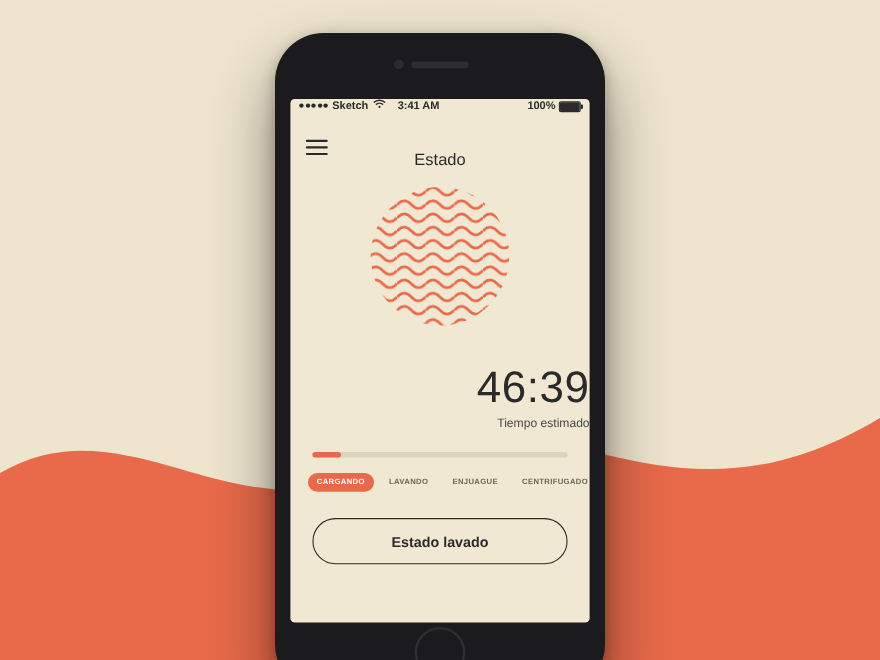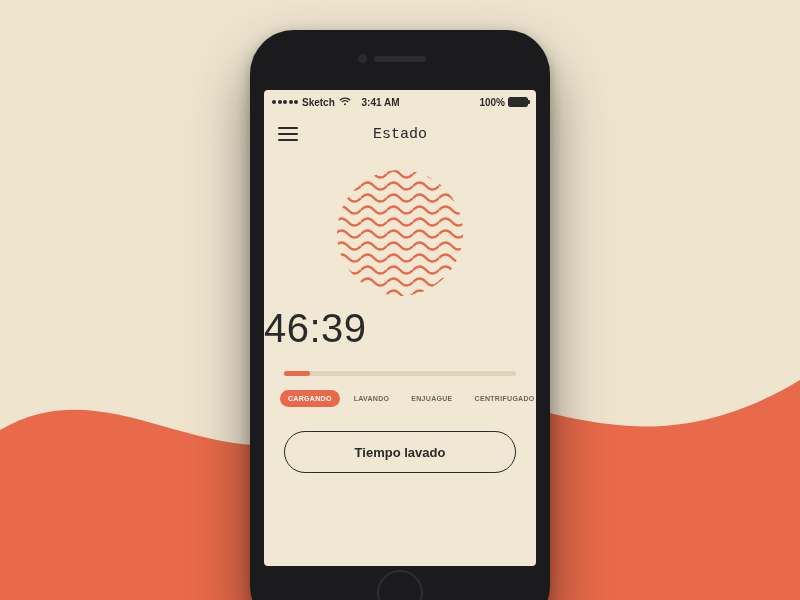--- a/index.html
+++ b/index.html
@@ -57,21 +57,21 @@
     border-radius: 4px;
     position: relative;
     overflow: hidden;
     color: #2a2a2a;
   }
 
   
   .statusbar {
     height: 20px;
     display: flex;
-    align-items: center;
+    align-items: flex-end;
     font-size: 10px;
     font-weight: 600;
     padding: 12px 8px;
   }
   .statusbar .sb-left { display: flex; align-items: center; gap: 4px; flex: 1; }
   .statusbar .sb-center { flex: 0 0 auto; }
   .statusbar .sb-right { flex: 1; display: flex; justify-content: flex-end; align-items: center; gap: 3px; margin-left: 39px; }
   .dots { display: inline-flex; gap: 1.5px; }
   .dots i { width: 4px; height: 4px; background:#2a2a2a; border-radius:50%; display:inline-block; }
   .wifi-ic { font-size: 10px; line-height: 1; }
@@ -80,40 +80,39 @@
     position: relative;
   }
   .battery::after{ content:""; position:absolute; right:-3px; top:2px; width:2px; height:4px; background:#2a2a2a; border-radius:0 1px 1px 0;}
   .battery i{ display:block; width:100%; height:100%; background:#2a2a2a; border-radius:1px; }
 
   
   .app-header {
     position: relative;
     height: 40px;
     display: flex;
-    align-items: center;
+    align-items: flex-end;
     justify-content: center;
-    font-family: Liberation Mono, monospace;
   }
   .menu-btn {
     position: absolute; left: 14px; top: 50%; transform: translateY(-50%);
     width: 20px; height: 14px;
     display: flex; flex-direction: column; justify-content: space-between;
     cursor: pointer;
   }
   .menu-btn span { height: 2px; background:#2a2a2a; border-radius:1px; display:block; }
   .app-title { font-size: 15px; font-weight: 400; }
 
   
   .wave-circle {
     width: 130px; height: 130px;
     margin: 14px auto 0 auto;
   }
 
-  .time-block { text-align: left; margin-top: 8px; }
+  .time-block { text-align: right; margin-top: 32px; }
   .time-value { font-size: 40px; font-weight: 300; letter-spacing: 0.5px; }
   .time-label { font-size: 11px; margin-top: 4px; color:#4a4a4a; }
 
   
   .progress-wrap { margin: 20px 20px 0 20px; }
   .progress-track {
     height: 5px; background:#ddd3bd; border-radius: 3px; position: relative;
   }
   .progress-fill {
     position:absolute; left:0; top:0; bottom:0;
@@ -203,31 +202,32 @@
           </pattern>
         </defs>
         <g clip-path="url(#circ)">
           <rect x="-6" y="-2" width="142" height="134" fill="url(#wave)"></rect>
         </g>
       </svg>
     </div>
 
     <div class="time-block">
       <div class="time-value">46:39</div>
+      <div class="time-label">Tiempo estimado</div>
     </div>
 
     <div class="progress-wrap">
       <div class="progress-track">
         <div class="progress-fill" style="width:11%"></div>
       </div>
     </div>
 
     <div class="steps">
       <div class="step active">CARGANDO</div>
       <div class="step">LAVANDO</div>
       <div class="step">ENJUAGUE</div>
       <div class="step">CENTRIFUGADO</div>
     </div>
 
-    <div class="stop-btn">Tiempo lavado</div>
+    <div class="stop-btn">Estado lavado</div>
 
   </div>
 </div>
 
 </body></html>

